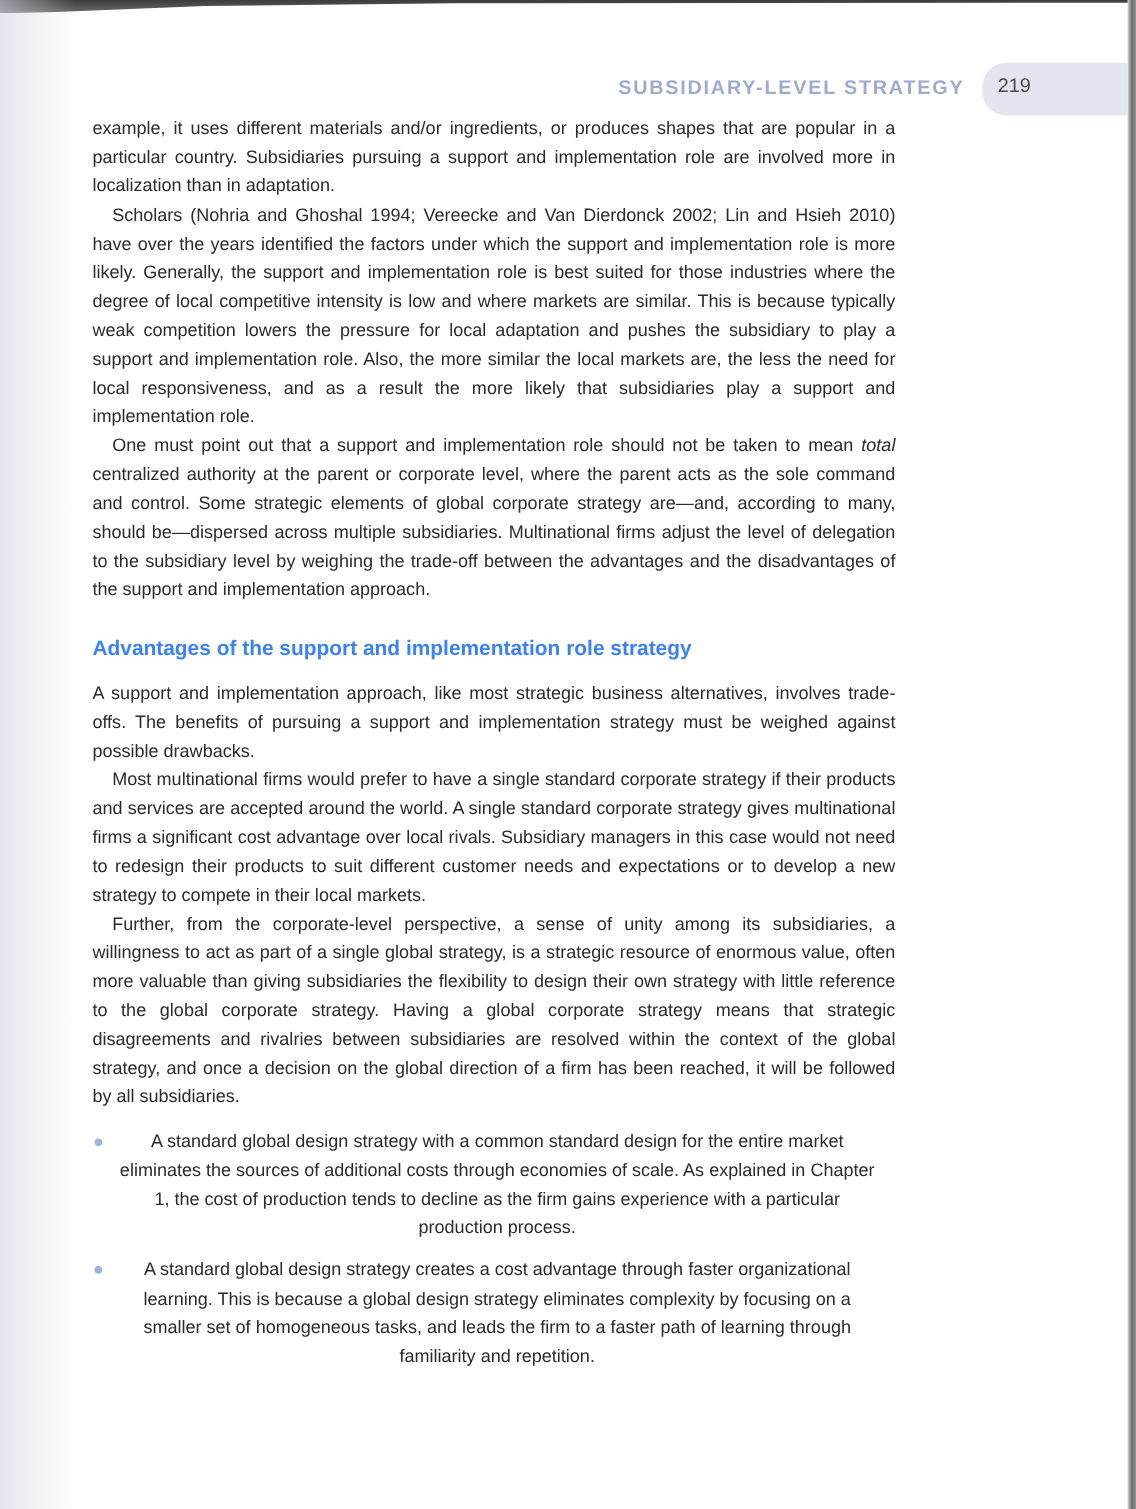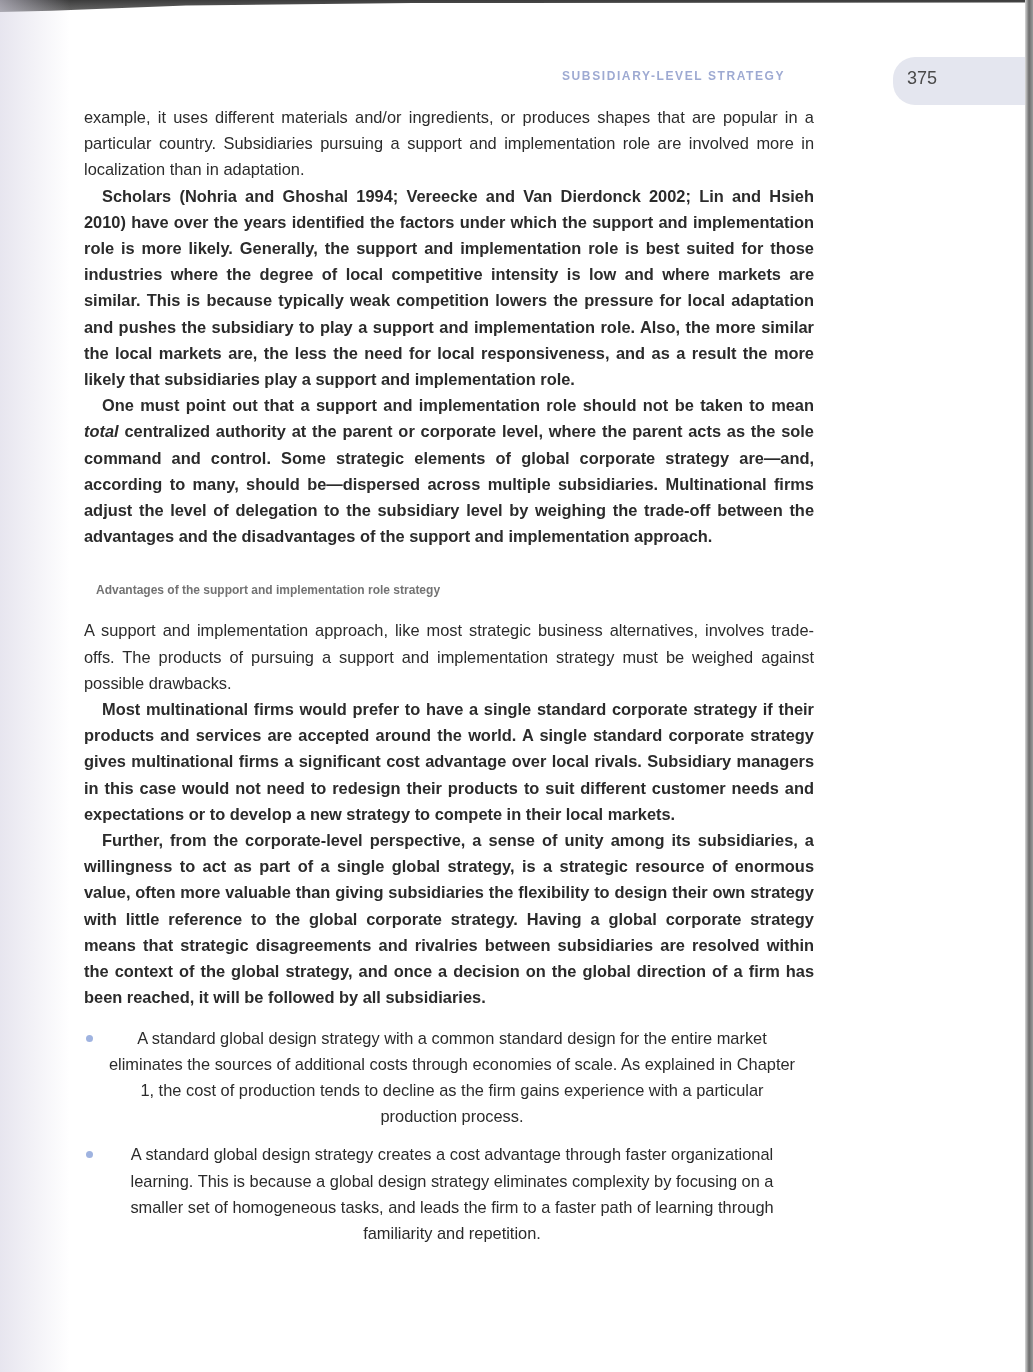--- a/index.html
+++ b/index.html
@@ -17,70 +17,70 @@
   .left-shade {
     position:absolute; left:0; top:0; width:70px; height:1372px;
     background:linear-gradient(90deg, rgba(215,212,228,0.6), rgba(255,255,255,0));
   }
   .right-edge {
     position:absolute; right:0; top:0; width:8px; height:1372px;
     background:linear-gradient(90deg,#d9d9d9,#6c6c6c 50%,#9a9a9a);
   }
   .running-head {
     position:absolute; left:562px; top:69px;
-    font-size:12px; font-weight:bold; letter-spacing:1.6px;
+    font-size:18px; font-weight:bold; letter-spacing:1.6px;
     color:#9eaad2;
   }
   .page-tab {
     position:absolute; left:893px; top:57px; width:132px; height:48px;
     background:#e4e6ef; border-radius:22px 0 0 22px;
   }
   .page-number {
     position:absolute; left:907px; top:68px;
     font-size:18px; color:#4a4a4a;
   }
   .content {
     position:absolute; left:84px; top:104px; width:730px;
     font-size:16.4px; line-height:26.2px;
   }
   p { margin:0; text-align:justify; text-align-last:auto; }
-  p.indent { text-indent:18px;font-weight:bold; }
+  p.indent { text-indent:18px; }
   .gap { height:28px; }
   h2 {
-    margin:0 0 14px 12px; font-size:12px; font-weight:bold;
-    color:#737373; line-height:26px;
+    margin:0 0 14px 0; font-size:19px; font-weight:bold;
+    color:#3b82f6; line-height:26px;
   }
   ul { list-style:none; margin:14px 0 0 0; padding:0; }
   li { position:relative; padding-left:18px; margin-bottom:12px; text-align:center; width:700px; }
   .bullet {
     position:absolute; left:2px; top:10px; width:7px; height:7px; border-radius:50%;
     background:#9fb3e0;
   }
   em { font-style:italic; }
 </style>
 </head>
 <body>
 
 <div class="top-edge"></div>
 <div class="left-shade"></div>
 <div class="right-edge"></div>
 
 <div class="running-head">SUBSIDIARY-LEVEL STRATEGY</div>
 <div class="page-tab"></div>
-<div class="page-number">375</div>
+<div class="page-number">219</div>
 
 <div class="content">
   <p>example, it uses different materials and/or ingredients, or produces shapes that are popular in a particular country. Subsidiaries pursuing a support and implementation role are involved more in localization than in adaptation.</p>
   <p class="indent">Scholars (Nohria and Ghoshal 1994; Vereecke and Van Dierdonck 2002; Lin and Hsieh 2010) have over the years identified the factors under which the support and implementation role is more likely. Generally, the support and implementation role is best suited for those industries where the degree of local competitive intensity is low and where markets are similar. This is because typically weak competition lowers the pressure for local adaptation and pushes the subsidiary to play a support and implementation role. Also, the more similar the local markets are, the less the need for local responsiveness, and as a result the more likely that subsidiaries play a support and implementation role.</p>
   <p class="indent"><span>One must point out that a support and implementation role should not be taken to mean </span><em>total</em><span> centralized authority at the parent or corporate level, where the parent acts as the sole command and control. Some strategic elements of global corporate strategy are—and, according to many, should be—dispersed across multiple subsidiaries. Multinational firms adjust the level of delegation to the subsidiary level by weighing the trade-off between the advantages and the disadvantages of the support and implementation approach.</span></p>
 
   <div class="gap"></div>
 
   <h2>Advantages of the support and implementation role strategy</h2>
-  <p>A support and implementation approach, like most strategic business alternatives, involves trade-offs. The products of pursuing a support and implementation strategy must be weighed against possible drawbacks.</p>
+  <p>A support and implementation approach, like most strategic business alternatives, involves trade-offs. The benefits of pursuing a support and implementation strategy must be weighed against possible drawbacks.</p>
   <p class="indent">Most multinational firms would prefer to have a single standard corporate strategy if their products and services are accepted around the world. A single standard corporate strategy gives multinational firms a significant cost advantage over local rivals. Subsidiary managers in this case would not need to redesign their products to suit different customer needs and expectations or to develop a new strategy to compete in their local markets.</p>
   <p class="indent">Further, from the corporate-level perspective, a sense of unity among its subsidiaries, a willingness to act as part of a single global strategy, is a strategic resource of enormous value, often more valuable than giving subsidiaries the flexibility to design their own strategy with little reference to the global corporate strategy. Having a global corporate strategy means that strategic disagreements and rivalries between subsidiaries are resolved within the context of the global strategy, and once a decision on the global direction of a firm has been reached, it will be followed by all subsidiaries.</p>
 
   <ul>
     <li>
       <span class="bullet"></span>
       <span>A standard global design strategy with a common standard design for the entire market eliminates the sources of additional costs through economies of scale. As explained in Chapter 1, the cost of production tends to decline as the firm gains experience with a particular production process.</span>
     </li>
     <li>
       <span class="bullet"></span>

